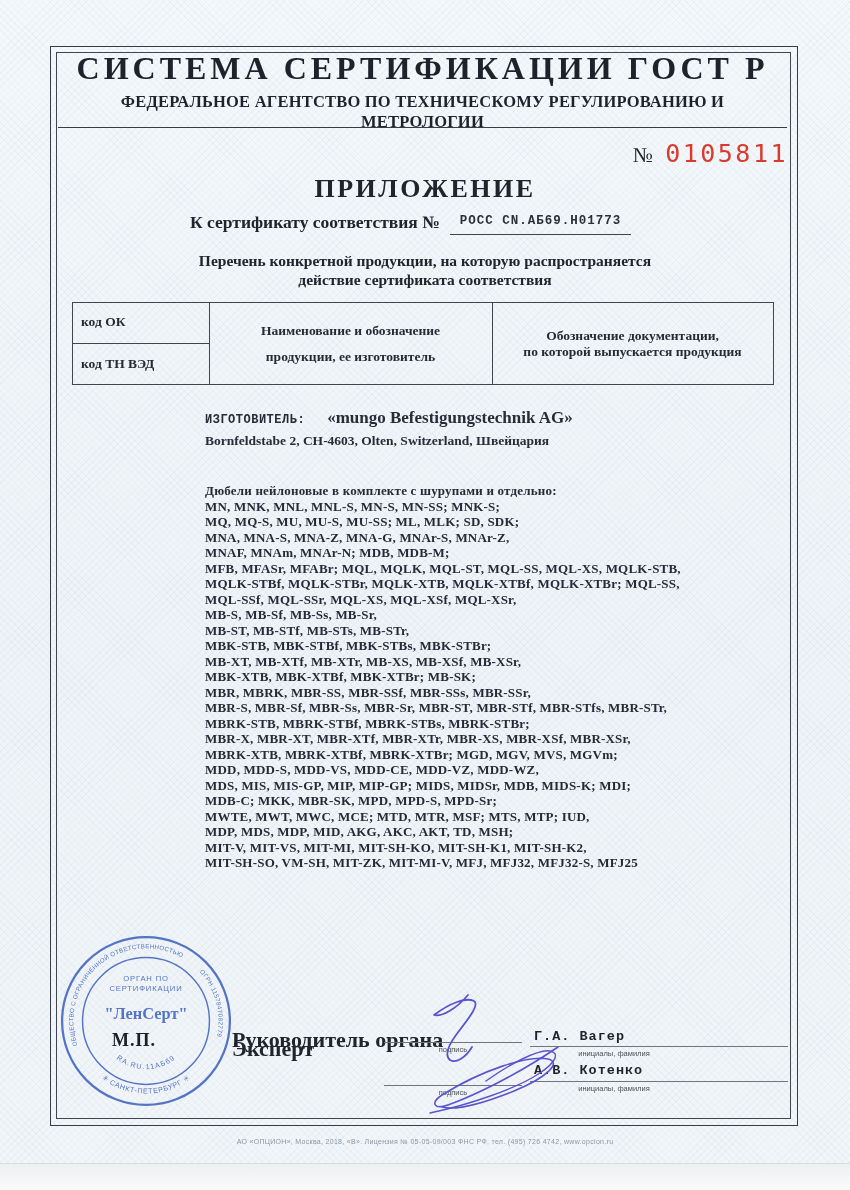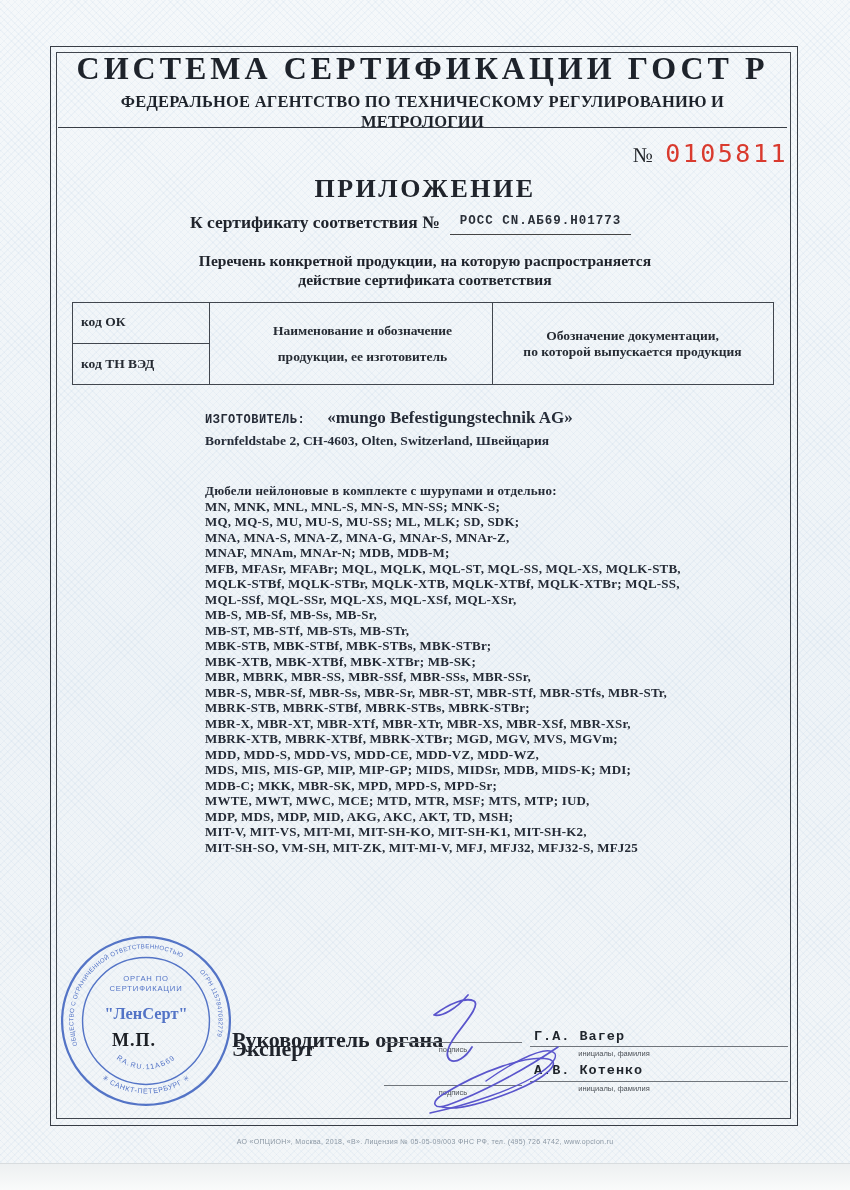--- a/index.html
+++ b/index.html
@@ -37,21 +37,21 @@
   .subtitle{left:0; width:850px; text-align:center; font-size:15.5px; font-weight:bold; color:#20242c;}
   .sub1{top:252px;} .sub2{top:271px;}
   
   .ptable{left:72px; top:302px; width:700px; height:81px; border:1.3px solid #41464e;}
   .ptable .v1{position:absolute; left:136px; top:0; width:0; height:81px; border-left:1.1px solid #41464e;}
   .ptable .v2{position:absolute; left:419px; top:0; width:0; height:81px; border-left:1.1px solid #41464e;}
   .ptable .h1{position:absolute; left:0; top:40px; width:136px; height:0; border-top:1.1px solid #41464e;}
   .ptable .cell{position:absolute; font-size:13.5px; font-weight:bold; color:#262b33;}
   .cell-ok{left:8px; top:11px;} .cell-tnved{left:8px; top:53px;}
   .cell-mid{left:136px; top:0; width:283px; height:81px; display:flex; flex-direction:column;
-    align-items:center; justify-content:center; gap:10px; text-align:center;margin-left:12px;}
+    align-items:center; justify-content:center; gap:10px; text-align:center;}
   .cell-right{left:419px; top:0; width:281px; height:81px; display:flex; flex-direction:column;
     align-items:center; justify-content:center; gap:0; text-align:center;}
   
   .manu{left:205px; top:408px; color:#262c38;}
   .manu .row1{display:flex; align-items:baseline; gap:22px;}
   .manu .mlabel{font-family:"Liberation Mono","DejaVu Sans Mono",monospace; font-size:12px; font-weight:bold; letter-spacing:0.5px;}
   .manu .mname{font-size:17px; font-weight:bold;}
   .manu .maddr{font-size:13.5px; font-weight:bold; margin-top:5px;}
   .plist{left:205px; top:483px; width:580px;}
   .product-line{font-size:13px; font-weight:bold; line-height:15.5px; color:#252b36;
@@ -139,20 +139,21 @@
       <div class="product-line">MN, MNK, MNL, MNL-S, MN-S, MN-SS; MNK-S;</div>
       <div class="product-line">MQ, MQ-S, MU, MU-S, MU-SS; ML, MLK; SD, SDK;</div>
       <div class="product-line">MNA, MNA-S, MNA-Z, MNA-G, MNAr-S, MNAr-Z,</div>
       <div class="product-line">MNAF, MNAm, MNAr-N; MDB, MDB-M;</div>
       <div class="product-line">MFB, MFASr, MFABr; MQL, MQLK, MQL-ST, MQL-SS, MQL-XS, MQLK-STB,</div>
       <div class="product-line">MQLK-STBf, MQLK-STBr, MQLK-XTB, MQLK-XTBf, MQLK-XTBr; MQL-SS,</div>
       <div class="product-line">MQL-SSf, MQL-SSr, MQL-XS, MQL-XSf, MQL-XSr,</div>
       <div class="product-line">MB-S, MB-Sf, MB-Ss, MB-Sr,</div>
       <div class="product-line">MB-ST, MB-STf, MB-STs,  MB-STr,</div>
       <div class="product-line">MBK-STB, MBK-STBf, MBK-STBs, MBK-STBr;</div>
+      <div class="product-line">MB-XT, MB-XTf, MB-XTr, MB-XS, MB-XSf, MB-XSr,</div>
       <div class="product-line">MBK-XTB, MBK-XTBf, MBK-XTBr; MB-SK;</div>
       <div class="product-line">MBR, MBRK, MBR-SS, MBR-SSf, MBR-SSs, MBR-SSr,</div>
       <div class="product-line">MBR-S, MBR-Sf, MBR-Ss, MBR-Sr, MBR-ST, MBR-STf, MBR-STfs, MBR-STr,</div>
       <div class="product-line">MBRK-STB, MBRK-STBf, MBRK-STBs, MBRK-STBr;</div>
       <div class="product-line">MBR-X, MBR-XT, MBR-XTf, MBR-XTr, MBR-XS,  MBR-XSf, MBR-XSr,</div>
       <div class="product-line">MBRK-XTB, MBRK-XTBf, MBRK-XTBr; MGD, MGV, MVS, MGVm;</div>
       <div class="product-line">MDD, MDD-S, MDD-VS, MDD-CE, MDD-VZ, MDD-WZ,</div>
       <div class="product-line">MDS, MIS, MIS-GP, MIP, MIP-GP; MIDS, MIDSr, MDB, MIDS-K; MDI;</div>
       <div class="product-line">MDB-C; MKK, MBR-SK, MPD, MPD-S, MPD-Sr;</div>
       <div class="product-line">MWTE, MWT, MWC, MCE; MTD, MTR, MSF; MTS, MTP; IUD,</div>

